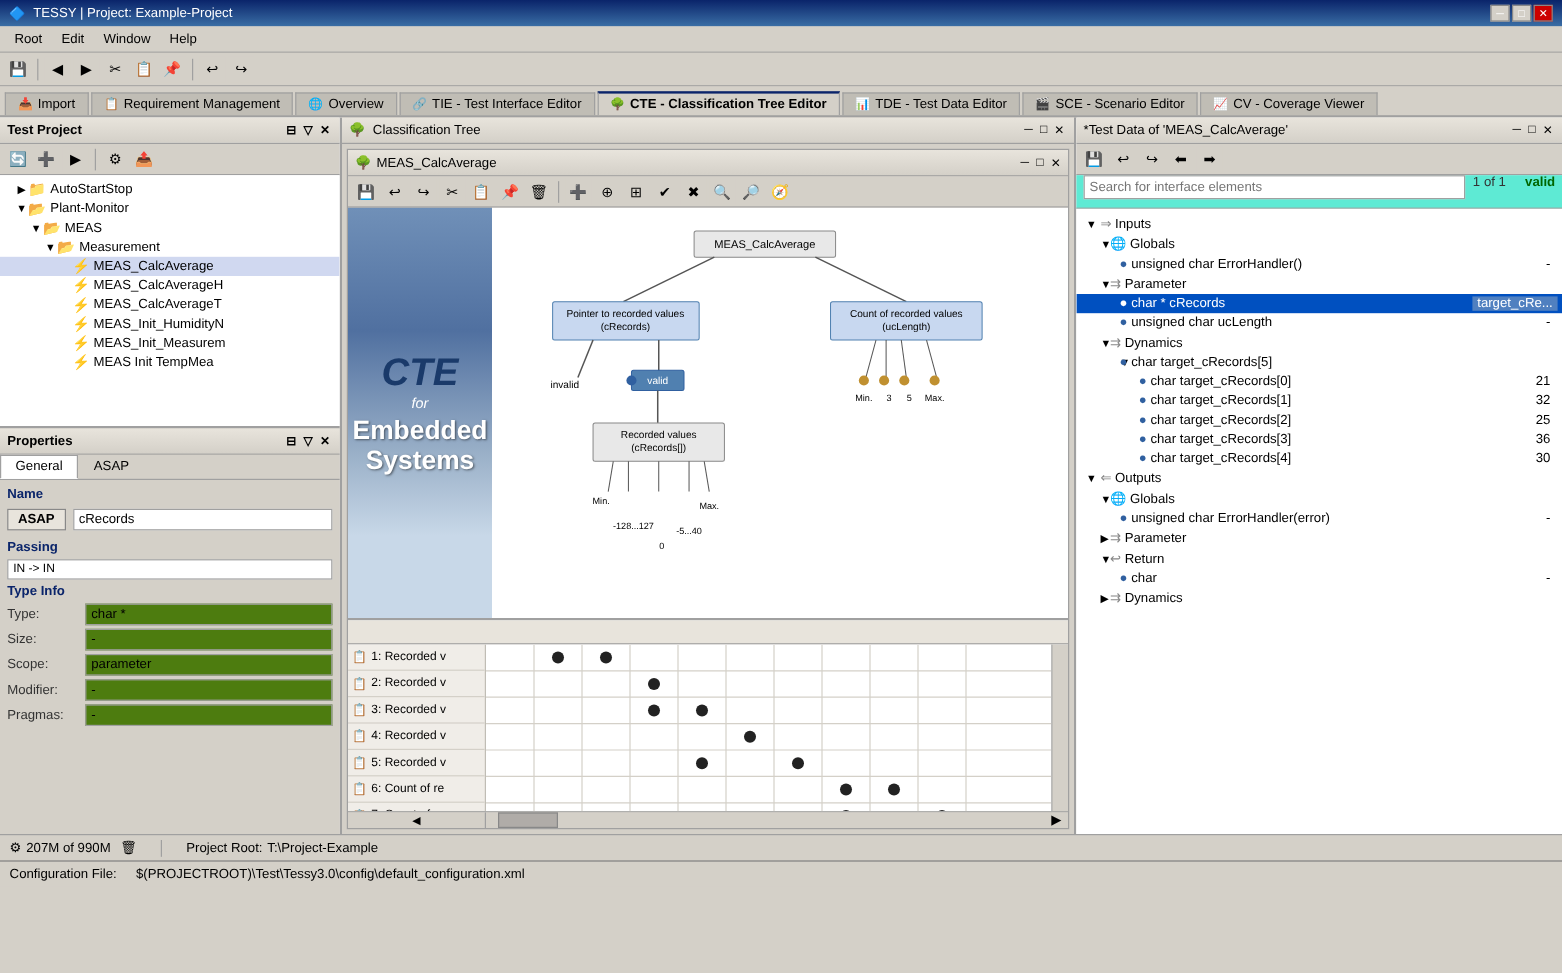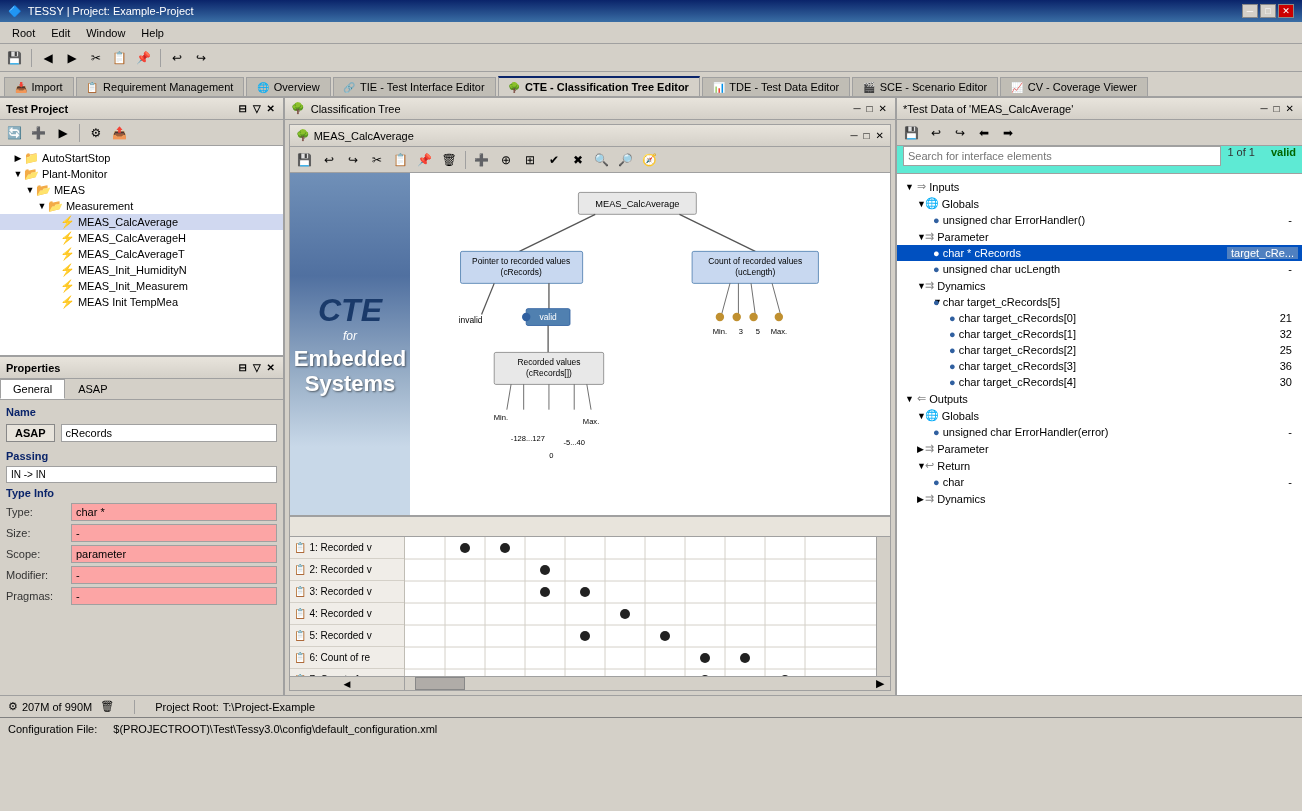--- a/index.html
+++ b/index.html
@@ -170,21 +170,21 @@
       padding: 6px;
     }
     .props-field {
       display: flex;
       align-items: center;
       margin-bottom: 3px;
     }
     .props-label { width: 65px; font-size: 11px; color: #333; }
     .props-value {
       flex: 1;
-      background: #fca5a5;
+      background: #4d7c0f;
       border: 1px solid #a0a0a0;
       padding: 1px 4px;
       font-size: 11px;
       height: 18px;
     }
     .props-name-field {
       background: white;
       border: 1px solid #a0a0a0;
       padding: 2px 4px;
       font-size: 11px;

